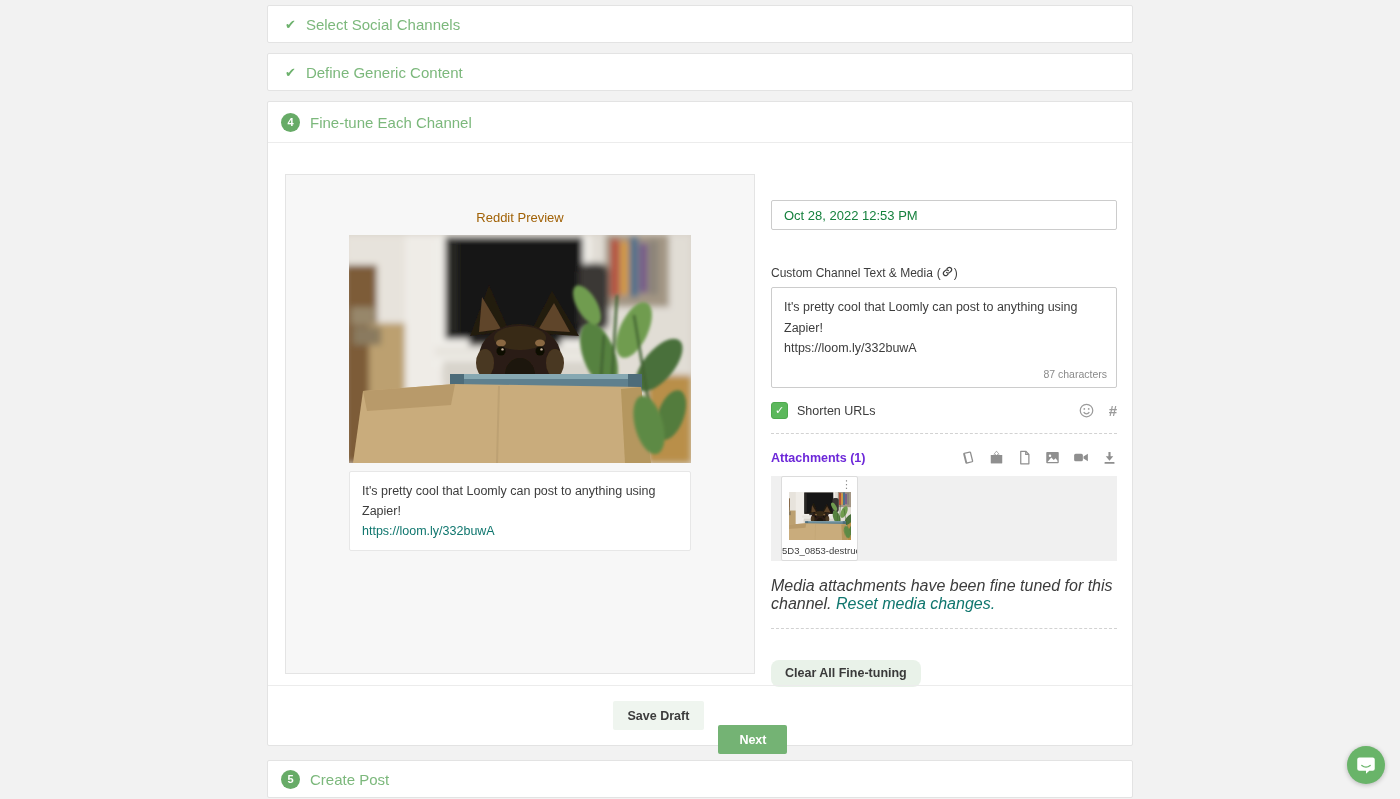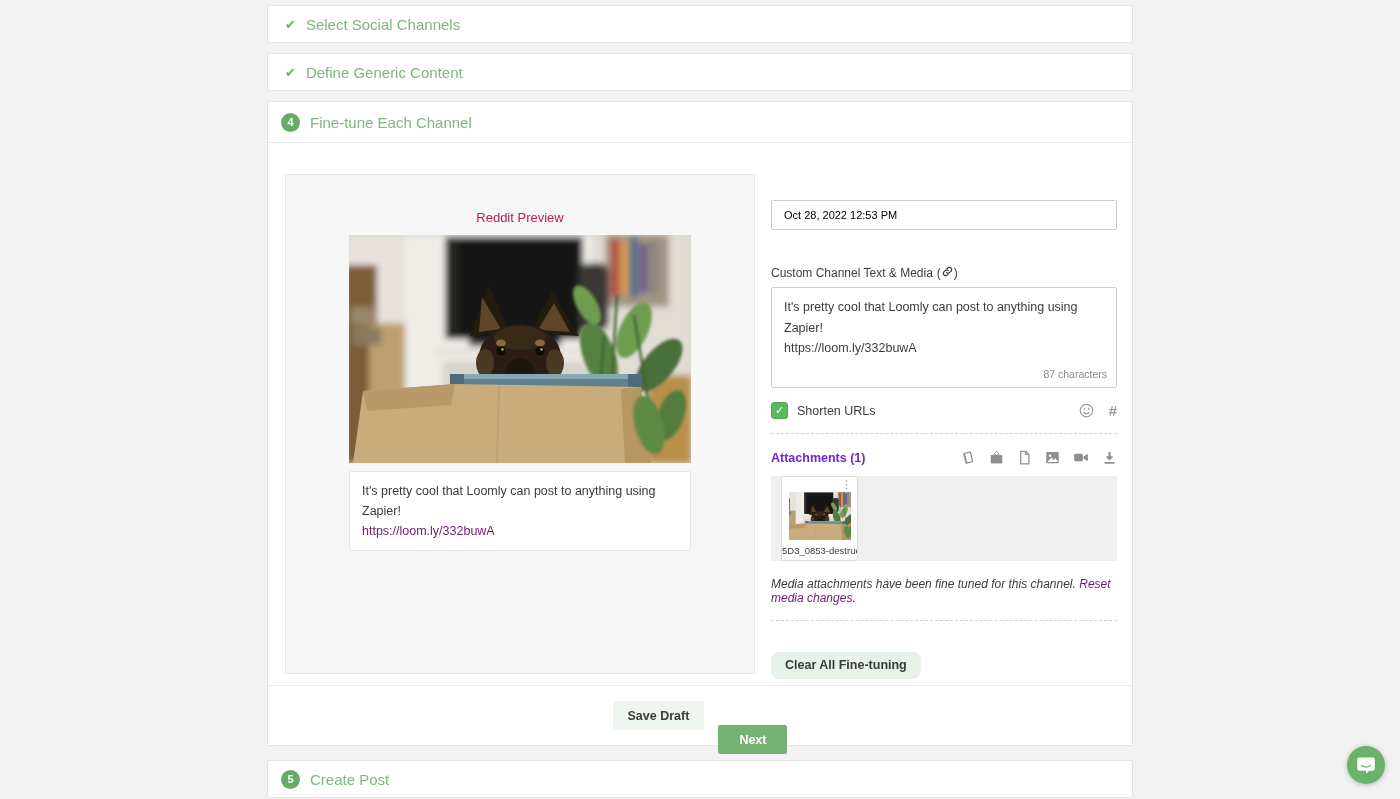--- a/index.html
+++ b/index.html
@@ -31,40 +31,40 @@
     height:41px; border-bottom:1px solid #ececec;
     display:flex; align-items:center; padding:0 13px;
   }
   .main-body { position:relative; height:543px; }
 
   
   .preview-panel {
     position:absolute; left:17px; top:31px; width:470px; height:500px;
     background:#f7f7f7; border:1px solid #e4e4e4;
   }
-  .preview-title { margin-top:35px; text-align:center; font-size:13px; color:#be185d; }
+  .preview-title { margin-top:35px; text-align:center; font-size:13px; color:#a16207; }
   .preview-image { display:block; margin:10px auto 0; width:342px; height:228px; background:#ddd; }
   .preview-caption {
     width:342px; margin:8px auto 0; background:#fff; border:1px solid #e7e7e7;
     border-radius:2px; padding:9px 12px; font-size:12.5px; line-height:1.6; color:#3c3c3c;
   }
-  .caption-link, .note-link { color:#701a75; text-decoration:none; cursor:pointer; }
+  .caption-link, .note-link { color:#0f766e; text-decoration:none; cursor:pointer; }
 
   
   .right-col { position:absolute; left:503px; top:50px; width:346px; }
   .field-label { font-size:12px; color:#3d3d3d; display:flex; align-items:center; }
   .info-icon {
     margin-left:6px; width:13px; height:13px; border-radius:50%;
     background:#a9a9a9; color:#fff; font-size:9px; font-style:italic; font-weight:bold;
     display:inline-flex; align-items:center; justify-content:center; font-family:"Liberation Serif",serif;
   }
   .link-glyph { display:inline-block; margin:0 1px; }
   .text-input {
     margin-top:7px; width:100%; height:30px; border:1px solid #ccc; border-radius:2px;
-    padding:0 12px; font-size:11px; color:#000000; background:#fff;
+    padding:0 12px; font-size:13px; color:#15803d; background:#fff;
     font-family:"Liberation Sans", sans-serif;
   }
   .field-gap { margin-top:36px; }
   .textarea-wrap { position:relative; margin-top:7px; }
   .custom-textarea {
     display:block; width:100%; height:101px; border:1px solid #ccc; border-radius:2px;
     padding:9px 12px; font-size:12.5px; line-height:1.65; color:#3c3c3c; resize:none;
     font-family:"Liberation Sans", sans-serif; background:#fff;
   }
   .char-count { position:absolute; right:10px; bottom:8px; font-size:10.5px; color:#8a8a8a; background:#fff;margin-left:47px; }
@@ -91,21 +91,21 @@
   .thumb-card {
     margin-left:10px; width:77px; height:85px; background:#fff; border:1px solid #dcdcdc;
     border-radius:2px; position:relative;
   }
   .kebab { position:absolute; top:1px; right:5px; color:#8a8a8a; font-size:11px; letter-spacing:0; cursor:pointer; }
   .thumb-img { position:absolute; top:15px; left:7px; width:62px; height:48px; }
   .thumb-name {
     position:absolute; bottom:4px; left:0; width:100%; text-align:center;
     font-size:9.5px; color:#3c3c3c; white-space:nowrap; overflow:hidden;
   }
-  .media-note { margin-top:16px; font-size:12px; font-style:italic; color:#3c3c3c; }
+  .media-note { margin-top:16px; font-size:16px; font-style:italic; color:#3c3c3c; }
 
   .clear-btn {
     margin-top:31px; display:inline-block; background:#e9f2e9; border:none; border-radius:8px;
     padding:0 14px; height:27px; line-height:27px; font-size:12.5px; font-weight:bold; color:#3a3a3a;
     cursor:pointer; font-family:"Liberation Sans", sans-serif;
   }
 
   .main-footer {
     position:absolute; left:0; right:0; bottom:0; height:60px; border-top:1px solid #ececec;
     display:flex; align-items:center; justify-content:center; gap:14px;

